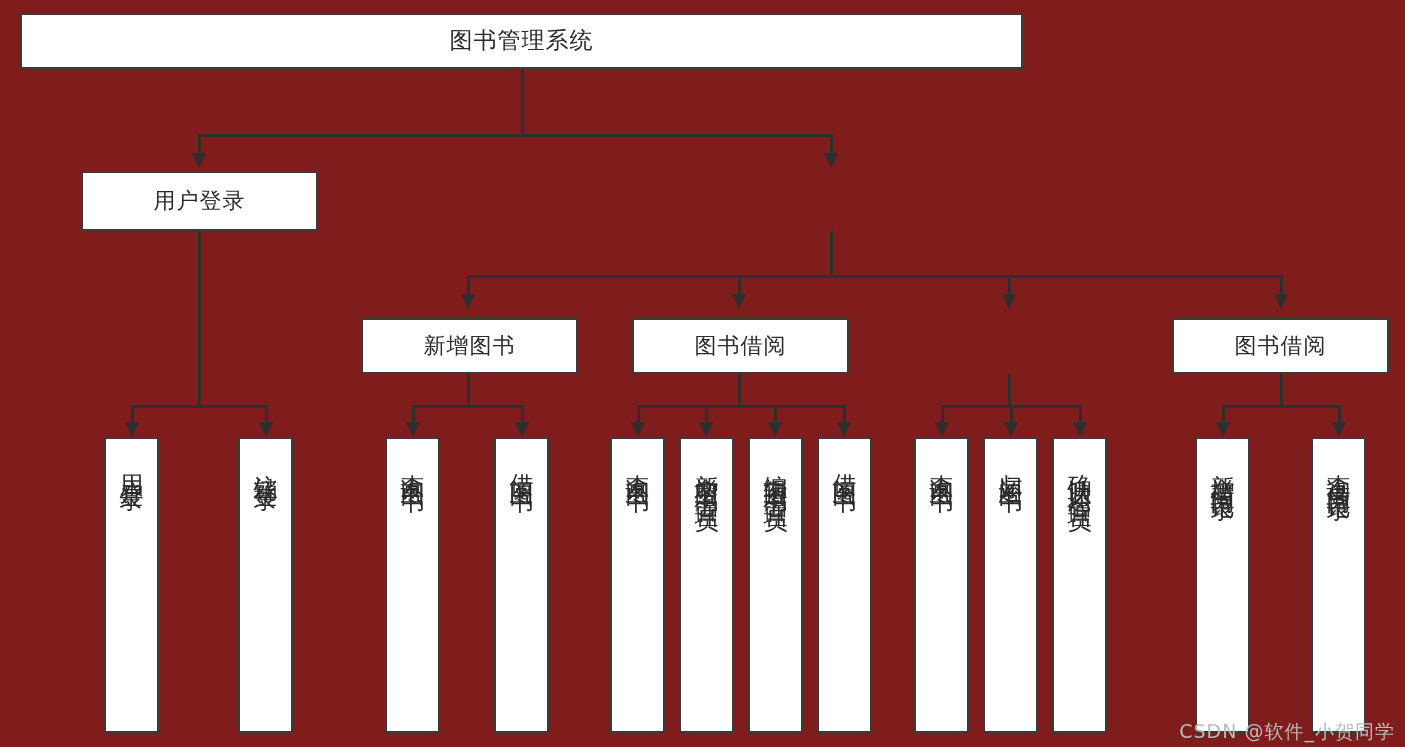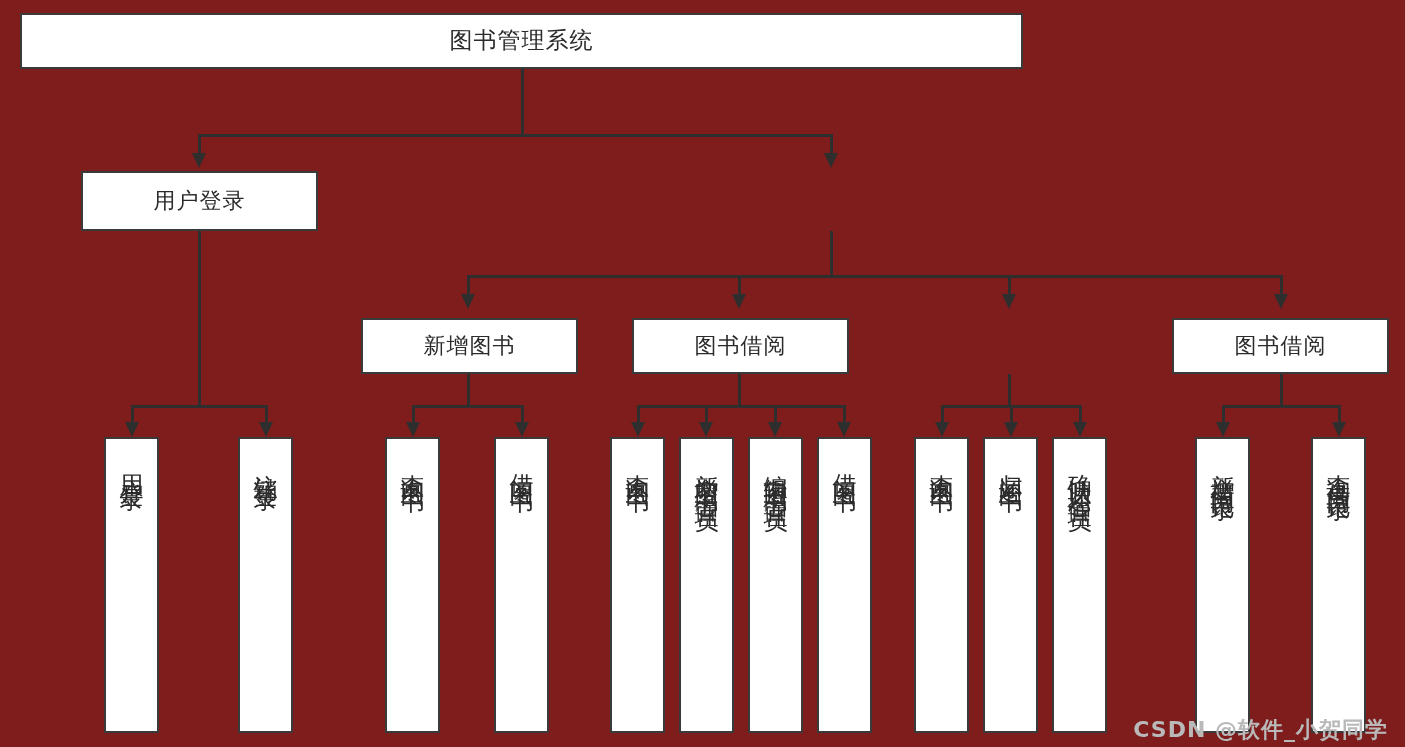--- a/index.html
+++ b/index.html
@@ -60,28 +60,27 @@
   .arrow{
     position:absolute;
     width:0;height:0;
     border-left:7px solid transparent;
     border-right:7px solid transparent;
     border-top:15px solid #2e2e2e;
   }
   
   #watermark{
     position:absolute;
-    right:17px;
+    right:10px;
     bottom:2px;
-    font-size:22px;
+    font-size:19px;
     color:#b9b9b9;
     letter-spacing:1px;
     white-space:nowrap;
     font-family:"DejaVu Sans","Liberation Sans",sans-serif;
-    font-weight:bold;
   }
 </style>
 </head>
 <body>
 
 <div id="canvas">
 
   <div class="node h-node root" style="left:20px;top:13px;width:1003px;height:56px;">
     <span class="lbl">图书管理系统</span>
   </div>

